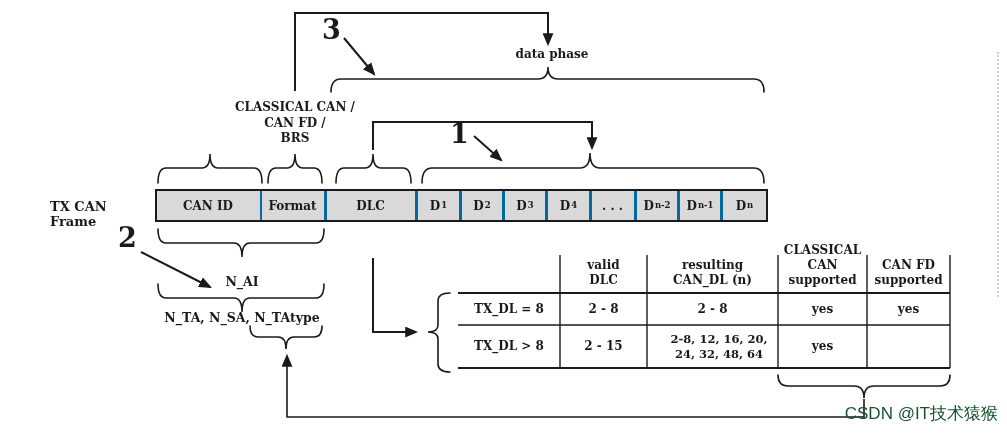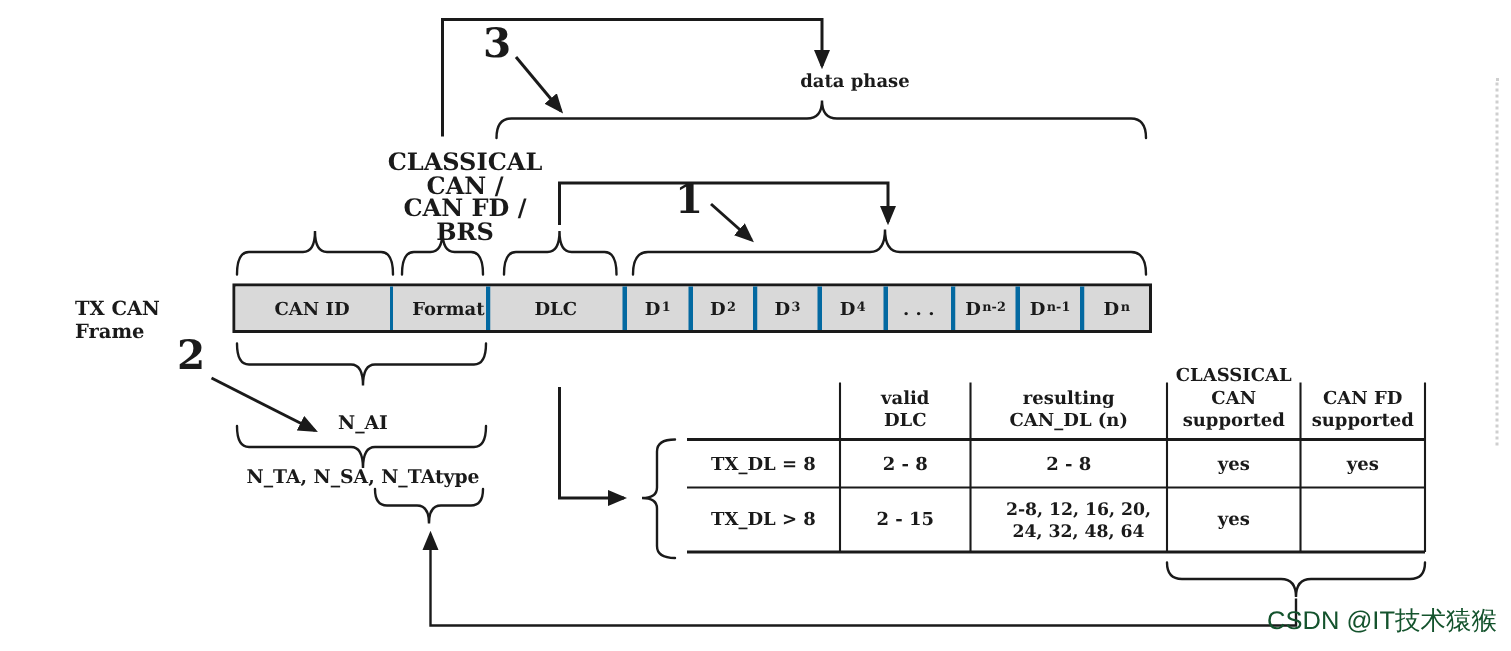--- a/index.html
+++ b/index.html
@@ -77,35 +77,35 @@
     <line class="conn" x1="647" y1="255" x2="647" y2="368" stroke-width="1.4"></line>
     <line class="conn" x1="778" y1="255" x2="778" y2="368" stroke-width="1.4"></line>
     <line class="conn" x1="867" y1="255" x2="867" y2="368" stroke-width="1.4"></line>
     <line class="conn" x1="950" y1="255" x2="950" y2="368" stroke-width="1.4"></line>
   </svg>
 
   <div class="lbl callout" style="left:322px;top:16px;">3</div>
   <div class="lbl callout" style="left:450px;top:120px;">1</div>
   <div class="lbl callout" style="left:118px;top:224px;">2</div>
 
-  <div class="lbl center pre" style="left:240px;top:100px;width:140px;font-size:16px;line-height:15.5px;">CLASSICAL CAN /
+  <div class="lbl center pre" style="left:225px;top:100px;width:140px;font-size:12px;line-height:15.5px;">CLASSICAL CAN /
 CAN FD /
 BRS</div>
-  <div class="lbl center" style="left:510px;top:47px;width:120px;font-size:12px;">data phase</div>
+  <div class="lbl center" style="left:492px;top:47px;width:120px;font-size:12px;">data phase</div>
   <div class="lbl center" style="left:192px;top:262px;width:100px;font-size:12.5px;margin-top:12px;">N_AI</div>
   <div class="lbl" style="left:50px;top:199px;width:100px;font-size:13px;text-align:left;">TX CAN Frame</div>
 
   <div class="lbl center" style="left:142px;top:310px;width:200px;font-size:12.5px;">N_TA, N_SA, N_TAtype</div>
 
   <div class="frame">
     <div class="fcell thick" style="width:105px;">
       <span>CAN ID</span>
         <sub></sub>
     </div>
-    <div class="fcell" style="width:65px;justify-content:flex-end;">
+    <div class="fcell" style="width:65px;">
       <span>Format</span>
         <sub></sub>
     </div>
     <div class="fcell" style="width:91px;">
       <span>DLC</span>
         <sub></sub>
     </div>
     <div class="fcell" style="width:44px;">
       <span>D</span>
         <sub>1</sub>

